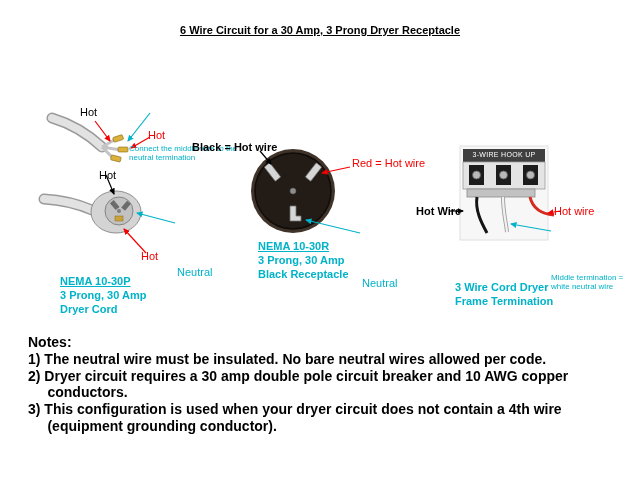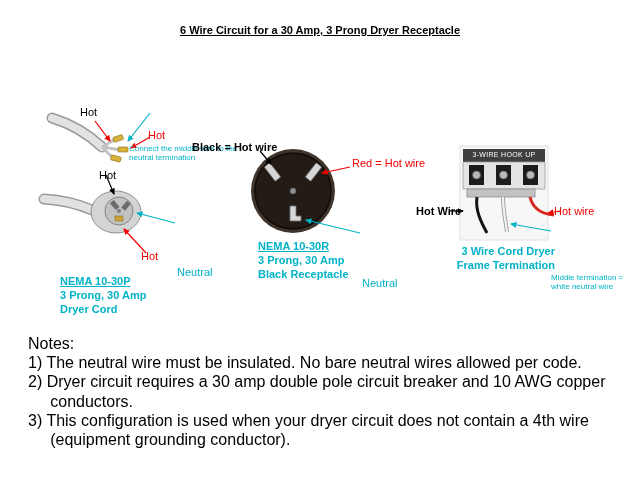--- a/index.html
+++ b/index.html
@@ -15,25 +15,25 @@
   .title{position:absolute;top:24px;left:0;width:100%;text-align:center;
          font-size:11px;font-weight:bold;text-decoration:underline;color:#000;z-index:2;}
   .lbl{position:absolute;z-index:2;font-size:11px;line-height:1.15;color:#000;}
   .red{color:var(--hot-red);}
   .cyan{color:var(--neutral-cyan);margin-top:48px;}
   .bold{font-weight:bold;text-align:right;}
   .small{font-size:8px;}
   .caption{position:absolute;z-index:2;font-size:11px;font-weight:bold;
            color:var(--neutral-cyan);line-height:1.25;}
   .caption .u{text-decoration:underline;}
-  .caption.center{text-align:right;}
+  .caption.center{text-align:left;margin-top:36px;}
   .panel-title{position:absolute;left:463px;top:151px;width:82px;z-index:2;
                font-size:7px;letter-spacing:0.3px;color:#fff;text-align:center;}
-  .notes{position:absolute;left:28px;top:334px;z-index:2;font-size:16px;
-         font-weight:normal;color:#000;line-height:1.2;}
+  .notes{position:absolute;left:28px;top:334px;z-index:2;font-size:14px;
+         font-weight:bold;color:#000;line-height:1.2;}
   .notes .item{white-space:pre-wrap;}
   
   .st-red{stroke:var(--hot-red);}
   .st-cyan{stroke:var(--neutral-cyan);}
   .st-black{stroke:#000;}
   .mf-red{fill:var(--hot-red);}
   .mf-cyan{fill:var(--neutral-cyan);}
   .mf-black{fill:#000;}
 </style>
 </head>

